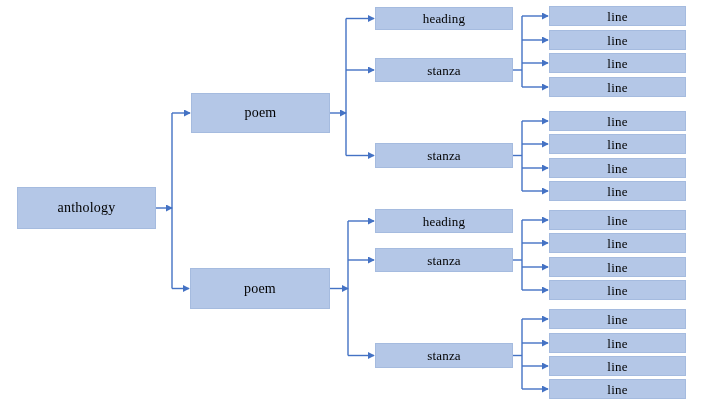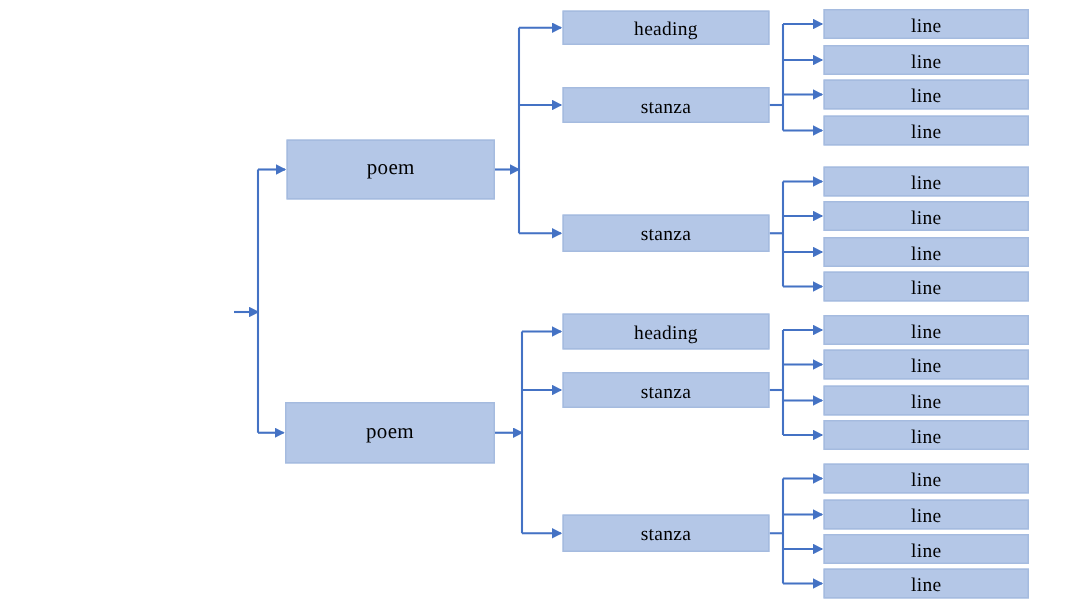--- a/index.html
+++ b/index.html
@@ -69,20 +69,21 @@
       <line x1="522" y1="243" x2="548" y2="243" stroke="#4472c4" stroke-width="1.4" marker-end="url(#arrowhead)"></line>
       <line x1="522" y1="267" x2="548" y2="267" stroke="#4472c4" stroke-width="1.4" marker-end="url(#arrowhead)"></line>
       <line x1="522" y1="290" x2="548" y2="290" stroke="#4472c4" stroke-width="1.4" marker-end="url(#arrowhead)"></line>
       <line x1="513" y1="355.5" x2="522" y2="355.5" stroke="#4472c4" stroke-width="1.4"></line>
       <line x1="522" y1="319" x2="522" y2="389" stroke="#4472c4" stroke-width="1.4"></line>
       <line x1="522" y1="319" x2="548" y2="319" stroke="#4472c4" stroke-width="1.4" marker-end="url(#arrowhead)"></line>
       <line x1="522" y1="343" x2="548" y2="343" stroke="#4472c4" stroke-width="1.4" marker-end="url(#arrowhead)"></line>
       <line x1="522" y1="366" x2="548" y2="366" stroke="#4472c4" stroke-width="1.4" marker-end="url(#arrowhead)"></line>
       <line x1="522" y1="389" x2="548" y2="389" stroke="#4472c4" stroke-width="1.4" marker-end="url(#arrowhead)"></line>
     </svg>
+<div class="node" style="left: 17px; top: 187px; width: 139px; height: 42px; font-size: 14px; background: rgb(180, 199, 231); border: 1px solid rgb(165, 187, 223); color: rgb(0, 0, 0);">anthology</div>
     <div class="node" style="left: 191px; top: 93px; width: 139px; height: 40px; font-size: 14px; background: rgb(180, 199, 231); border: 1px solid rgb(165, 187, 223); color: rgb(0, 0, 0);">poem</div>
     <div class="node" style="left: 190px; top: 268px; width: 140px; height: 41px; font-size: 14px; background: rgb(180, 199, 231); border: 1px solid rgb(165, 187, 223); color: rgb(0, 0, 0);">poem</div>
     <div class="node" style="left: 375px; top: 7px; width: 138px; height: 23px; font-size: 13px; background: rgb(180, 199, 231); border: 1px solid rgb(165, 187, 223); color: rgb(0, 0, 0);">heading</div>
     <div class="node" style="left: 375px; top: 58px; width: 138px; height: 24px; font-size: 13px; background: rgb(180, 199, 231); border: 1px solid rgb(165, 187, 223); color: rgb(0, 0, 0);">stanza</div>
     <div class="node" style="left: 375px; top: 143px; width: 138px; height: 25px; font-size: 13px; background: rgb(180, 199, 231); border: 1px solid rgb(165, 187, 223); color: rgb(0, 0, 0);">stanza</div>
     <div class="node" style="left: 375px; top: 209px; width: 138px; height: 24px; font-size: 13px; background: rgb(180, 199, 231); border: 1px solid rgb(165, 187, 223); color: rgb(0, 0, 0);">heading</div>
     <div class="node" style="left: 375px; top: 248px; width: 138px; height: 24px; font-size: 13px; background: rgb(180, 199, 231); border: 1px solid rgb(165, 187, 223); color: rgb(0, 0, 0);">stanza</div>
     <div class="node" style="left: 375px; top: 343px; width: 138px; height: 25px; font-size: 13px; background: rgb(180, 199, 231); border: 1px solid rgb(165, 187, 223); color: rgb(0, 0, 0);">stanza</div>
     <div class="node" style="left: 549px; top: 6px; width: 137px; height: 20px; font-size: 13px; background: rgb(180, 199, 231); border: 1px solid rgb(165, 187, 223); color: rgb(0, 0, 0);">line</div>
     <div class="node" style="left: 549px; top: 30px; width: 137px; height: 20px; font-size: 13px; background: rgb(180, 199, 231); border: 1px solid rgb(165, 187, 223); color: rgb(0, 0, 0);">line</div>

